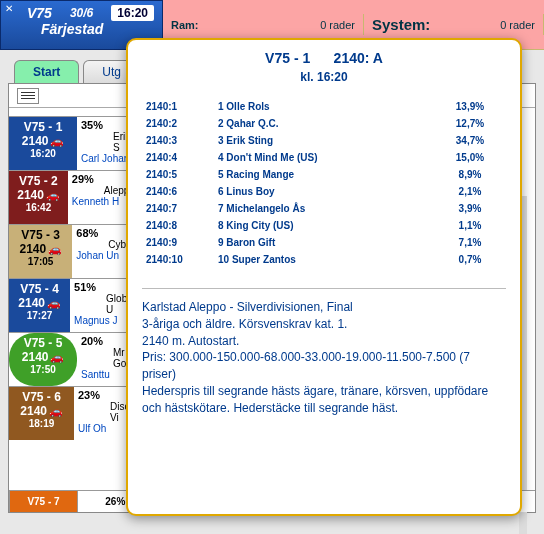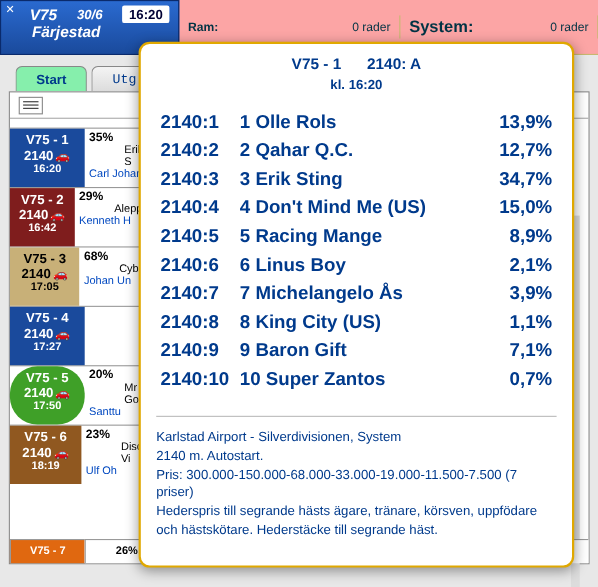--- a/index.html
+++ b/index.html
@@ -6,32 +6,32 @@
   body { font-family: Verdana, Arial, sans-serif; font-size: 11px; background: #e8e8e8; width: 544px; height: 534px; overflow: hidden; color: #000; }
   
   
   .header { display: flex; background: #1a4a9c; height: 50px; }
   .header-left { width: 200px; background: linear-gradient(#2a6ad0, #1a4a9c); color: #fff; padding: 4px 8px; position: relative; border: 1px solid #0a2a6c; }
   .header-close { position: absolute; left: 4px; top: 2px; color: #fff; cursor: pointer; font-size: 10px; }
   .header-title-row { display: flex; align-items: center; gap: 18px; margin-left: 18px; }
   .header-title { color: #fff; font-weight: bold; font-style: italic; font-size: 14px; }
   .header-date { color: #fff; font-weight: bold; font-style: italic; font-size: 12px; }
   .header-time { background: #fff; color: #003; padding: 1px 6px; font-weight: bold; border-radius: 2px; font-size: 12px; }
-  .header-track { color: #fff; font-weight: bold; font-style: italic; font-size: 14px; margin-left: 20px; }
+  .header-track { color: #fff; font-weight: bold; font-style: italic; font-size: 14px; margin-left: 32px; }
   .header-right { flex: 1; background: #fca5a5; display: flex; }
   .header-row { display: flex; flex: 1; border-bottom: 1px solid #c8b870; align-items: center; }
   .header-cell-label { width: 90px; padding: 2px 8px; font-weight: bold; color: #034; font-size: 11px; }
   .header-cell-val { width: 110px; text-align: right; padding: 2px 8px; color: #034; font-size: 11px; }
   .header-cell-label2 { width: 70px; padding: 2px 8px; border-left: 1px solid #c8b870; font-weight: bold; color: #034; font-size: 15px; }
   
   
   .tabs { display: flex; padding: 10px 0 0 14px; background: #e8e8e8; }
   .tab { padding: 4px 18px; border: 1px solid #888; border-bottom: none; border-radius: 6px 6px 0 0; margin-right: 4px; color: #003a8c; font-size: 12px; cursor: pointer; }
   .tab.active { background: #86efac; font-weight: bold; }
-  .tab:not(.active) { background: linear-gradient(#f4f4f4, #dcdcdc); font-family: Liberation Mono, monospace; }
+  .tab:not(.active) { background: linear-gradient(#f4f4f4, #dcdcdc); }
   
   
   .main { background: #fff; border: 1px solid #888; margin: 0 8px; height: 430px; position: relative; }
   .toolbar { height: 24px; border-bottom: 1px solid #aaa; display: flex; align-items: center; padding: 0 8px; }
   .toolbar-icon { width: 22px; height: 16px; border: 1px solid #888; background: #fff; cursor: pointer; display: flex; flex-direction: column; justify-content: space-evenly; padding: 1px 3px; }
   .toolbar-icon span { height: 1px; background: #333; display: block; }
 
   
   .sidebar { position: absolute; left: 0; top: 32px; width: 130px; }
   .race-box { display: flex; height: 54px; border-top: 1px solid #999; background: #fff; }
@@ -48,24 +48,24 @@
   .race-info .pct { font-weight: bold; font-size: 11px; color:#000; }
   .race-info .horse { color: #000; margin-left: 32px; }
   .race-info .driver { color: #0048c0; }
   .car-icon { font-size: 11px; }
   
   
   .popup { position: absolute; left: 126px; top: 38px; width: 396px; height: 478px; background: #fff; border: 2px solid #e0a800; border-radius: 10px; box-shadow: 0 3px 12px rgba(0,0,0,0.4); padding: 10px 14px; z-index: 100; }
   .popup-header { text-align: center; color: #003a8c; font-weight: bold; font-size: 14px; }
   .popup-sub { text-align: center; color: #003a8c; font-weight: bold; font-size: 12px; margin: 4px 0 14px; }
   .popup-table { width: 100%; }
-  .popup-row { display: flex; align-items: center; padding: 3px 4px; color: #003a8c; font-weight: bold; font-size: 17px; }
+  .popup-row { display: flex; align-items: center; padding: 3px 4px; color: #003a8c; font-weight: bold; font-size: 10px; }
   .popup-row .col-id   { width: 72px; }
   .popup-row .col-name { flex: 1; }
-  .popup-row .col-pct  { width: 64px; text-align: right; }
+  .popup-row .col-pct  { width: 64px; text-align: center; }
   .popup-divider { border-top: 1px solid #bbb; margin: 20px 0 10px; }
   .popup-text { color: #003a8c; font-size: 12px; line-height: 1.4; }
   
   
   .bottom-strip { position: absolute; left: 0; bottom: 0; width: 100%; display: flex; height: 22px; }
   .bs-box { border-left: 1px solid #999; border-top: 1px solid #999; display: flex; align-items: center; justify-content: center; font-size: 10px; font-weight: bold; }
   .bs-head { width: 68px; background: #e06810; color: #fff; }
   .bs-cell { flex: 1; background: #fff; }
   .bs-num  { width: 20px; background: #e8a038; }
   .scroll-right { position:absolute; right:8px; top:112px; width:8px; height:380px; background:#dcdcdc; }
@@ -147,20 +147,25 @@
           <div class="pct">68%</div>
           <div class="horse">Cyber</div>
           <div class="driver">Johan Un</div>
         </div>
       </div>
       <div class="race-box">
         <div class="race-head head-blue">
           <div class="r1">V75 - 4</div>
           <div class="r2">2140 <span class="car-icon">🚗</span></div>
           <div class="r3">17:27</div>
+        </div>
+        <div class="race-info">
+          <div class="pct">51%</div>
+          <div class="horse">Global U</div>
+          <div class="driver">Magnus J</div>
         </div>
       </div>
       <div class="race-box">
         <div class="race-head head-green">
           <div class="r1">V75 - 5</div>
           <div class="r2">2140 <span class="car-icon">🚗</span></div>
           <div class="r3">17:50</div>
         </div>
         <div class="race-info">
           <div class="pct">20%</div>
@@ -252,18 +257,19 @@
         <div class="col-pct">7,1%</div>
       </div>
       <div class="popup-row">
         <div class="col-id">2140:10</div>
         <div class="col-name">10 Super Zantos</div>
         <div class="col-pct">0,7%</div>
       </div>
     </div>
   <div class="popup-divider"></div>
   <div class="popup-text">
-    <div>Karlstad Airport - Silverdivisionen, System</div>
+    <div>Karlstad Aleppo - Silverdivisionen, Final</div>
+    <div>3-åriga och äldre. Körsvenskrav kat. 1.</div>
     <div>2140 m. Autostart.</div>
     <div>Pris: 300.000-150.000-68.000-33.000-19.000-11.500-7.500 (7 priser)</div>
     <div>Hederspris till segrande hästs ägare, tränare, körsven, uppfödare och hästskötare. Hederstäcke till segrande häst.</div>
   </div>
 </div>
 
 </body></html>

